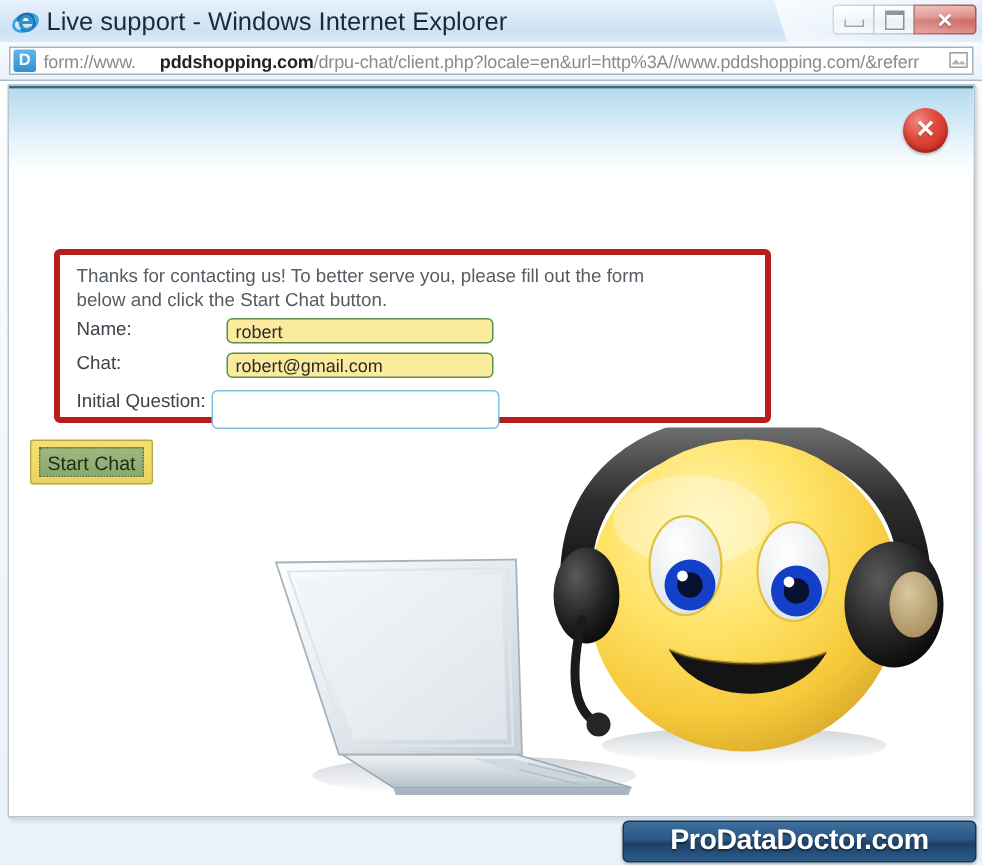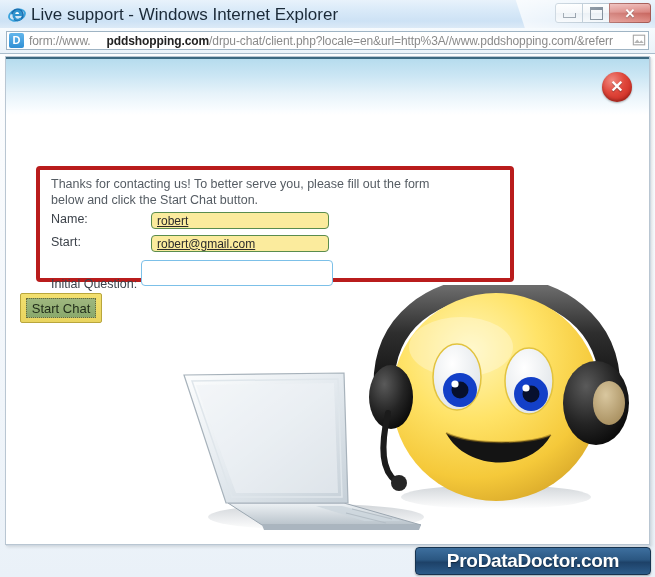--- a/index.html
+++ b/index.html
@@ -118,31 +118,31 @@
   .row .lbl{
     font-size:12.5px;color:#3c424a;white-space:nowrap;
   }
   .row-name{left:11px;top:42px;}
   .row-email{left:11px;top:65px;}
   .row-q{left:11px;top:90px;}
 
   .fld{
     height:17px;border-radius:4px;box-sizing:border-box;
     font-family:"Liberation Sans", sans-serif;font-size:12px;
-    padding:0 5px;outline:none;text-decoration:underline;
+    padding:0 5px;outline:none;
   }
   .fld.auto{
     width:178px;background:#fbeb9d;border:1px solid #5a8c4e;color:#2b2b2b;
   }
   .fld.plain{
     width:192px;height:26px;background:#ffffff;border:1px solid #7cc0e8;color:#222;
   }
   .lbl-name{width:100px;}
   .lbl-email{width:100px;}
-  .lbl-q{margin-right:4px;margin-top:17px;}
+  .lbl-q{margin-right:4px;}
 
   .startbtn{
     position:absolute;left:14px;top:236px;width:82px;height:30px;
     background:linear-gradient(180deg,#f3e070 0%,#e9d45f 100%);
     border:1px solid #b9a63c;border-radius:2px;
     display:flex;align-items:center;justify-content:center;
     cursor:pointer;box-sizing:border-box;text-align:right;
   }
   .startbtn .inner{
     width:70px;height:20px;border:1px dotted #6b6b3a;
@@ -220,21 +220,21 @@
 
     <div class="formbox">
       <div class="intro">Thanks for contacting us! To better serve you, please fill out the form below and click the Start Chat button.</div>
 
       <div class="row row-name">
         <span class="lbl lbl-name">Name:</span>
         <input class="fld auto" type="text" value="robert" style="">
       </div>
 
       <div class="row row-email">
-        <span class="lbl lbl-email">Start:</span>
+        <span class="lbl lbl-email">Chat:</span>
         <input class="fld auto" type="text" value="robert@gmail.com" style="">
       </div>
 
       <div class="row row-q">
         <span class="lbl lbl-q">Initial Question:</span>
         <input class="fld plain" type="text" value="" style="">
       </div>
     </div>
 
     <div class="startbtn">

